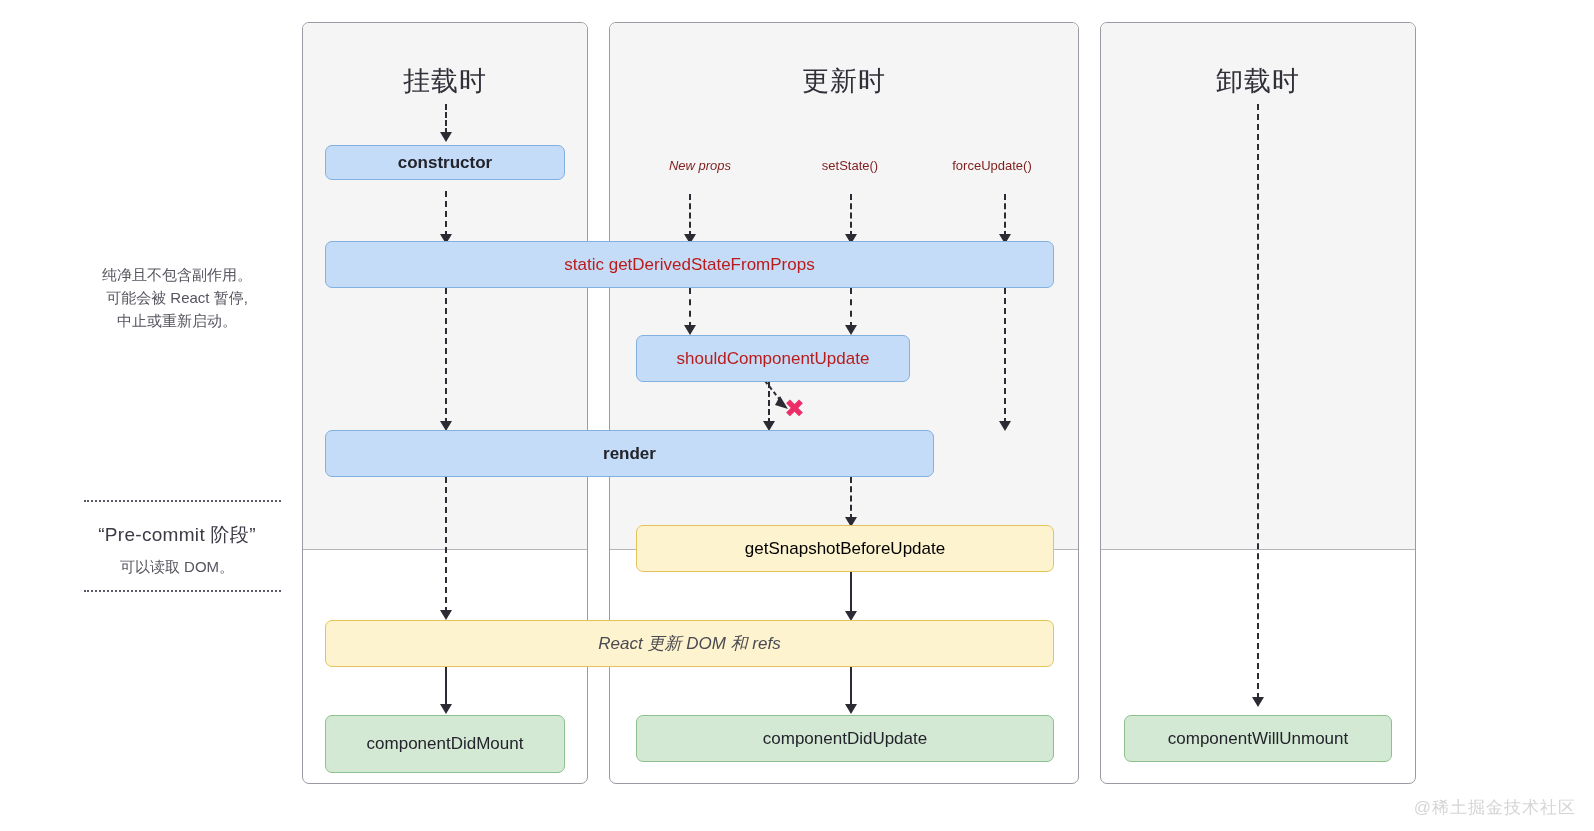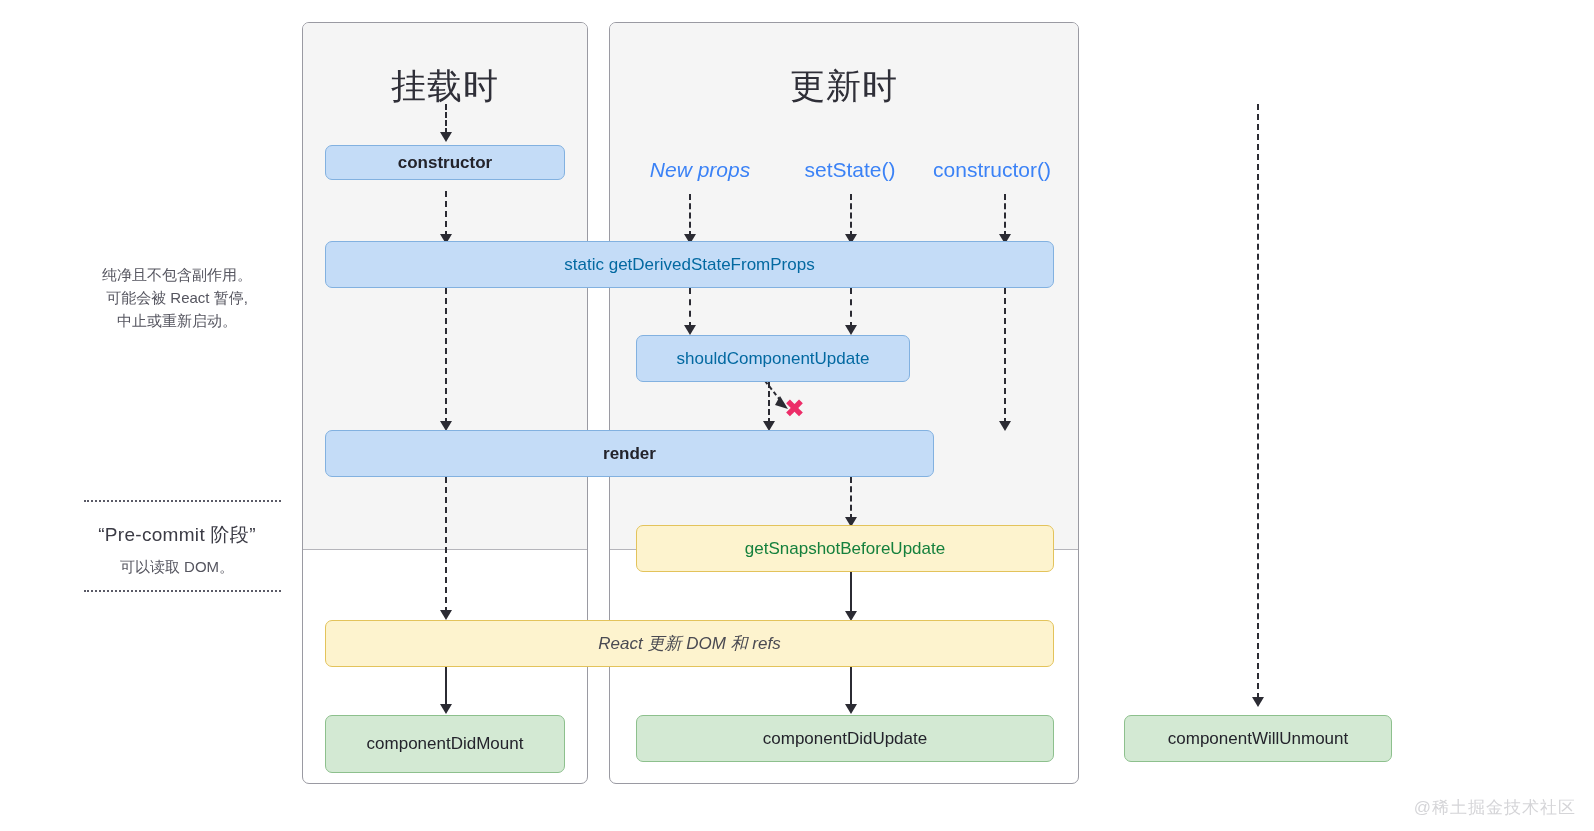--- a/index.html
+++ b/index.html
@@ -61,60 +61,60 @@
     background: #f5f5f5;
     border-bottom: 1px solid #b5b5bb;
     box-sizing: border-box;
   }
   .col-title {
     position: absolute;
     top: 40px;
     left: 0;
     right: 0;
     text-align: center;
-    font-size: 35px;
+    font-size: 27px;
     color: #2f2f38;
     letter-spacing: 1px;
   }
 
   
   .box {
     position: absolute;
     box-sizing: border-box;
     border-radius: 7px;
     display: flex;
     align-items: center;
     justify-content: center;
     font-size: 17px;
     text-align: center;
     white-space: nowrap;
   }
   .box.blue {
     background: #c4dcf7;
     border: 1px solid #82b1e0;
-    color: #0369a1;
+    color: #b91c1c;
   }
   .box.blue.strong { color: #23232b; font-weight: bold; }
   .box.yellow {
     background: #fdf3ce;
     border: 1px solid #e3c35b;
-    color: #15803d;
+    color: #000000;
   }
   .box.yellow.ital { font-style: italic; color: #4a4a52; }
   .box.green {
     background: #d3e9d3;
     border: 1px solid #8dc08d;
     color: #24242c;
   }
 
   
   .trigger {
     position: absolute;
-    font-size: 21px;
-    color: #3b82f6;
+    font-size: 13px;
+    color: #7f1d1d;
     text-align: center;
     white-space: nowrap;
     transform: translateX(-50%);
   }
   .trigger.ital { font-style: italic; }
 
   
   .vline {
     position: absolute;
     width: 0;
@@ -178,39 +178,43 @@
   <div class="column" style="left:302px; top:22px; width:286px; height:762px;">
     <div class="col-shade" style="height:527px;"></div>
     <div class="col-title">挂载时</div>
   </div>
 
   <div class="column" style="left:609px; top:22px; width:470px; height:762px;">
     <div class="col-shade" style="height:527px;"></div>
     <div class="col-title">更新时</div>
   </div>
 
+  <div class="column" style="left:1100px; top:22px; width:316px; height:762px;">
+    <div class="col-shade" style="height:527px;"></div>
+    <div class="col-title">卸载时</div>
+  </div>
 
   <div class="vline" style="left:445px; top:104px; height:30px;"></div>
   <div class="arrowhead" style="left:446px; top:132px;"></div>
 
   <div class="vline" style="left:445px; top:191px; height:46px;"></div>
   <div class="arrowhead" style="left:446px; top:234px;"></div>
 
   <div class="vline" style="left:445px; top:288px; height:136px;"></div>
   <div class="arrowhead" style="left:446px; top:421px;"></div>
 
   <div class="vline" style="left:445px; top:477px; height:136px;"></div>
   <div class="arrowhead" style="left:446px; top:610px;"></div>
 
   <div class="vline solid" style="left:445px; top:667px; height:40px;"></div>
   <div class="arrowhead" style="left:446px; top:704px;"></div>
 
   <div class="trigger ital" style="left:700px; top:158px;">New props</div>
   <div class="trigger" style="left:850px; top:158px;">setState()</div>
-  <div class="trigger" style="left:992px; top:158px;">constructor()</div>
+  <div class="trigger" style="left:992px; top:158px;">forceUpdate()</div>
 
   <div class="vline" style="left:689px; top:194px; height:43px;"></div>
   <div class="arrowhead" style="left:690px; top:234px;"></div>
   <div class="vline" style="left:850px; top:194px; height:43px;"></div>
   <div class="arrowhead" style="left:851px; top:234px;"></div>
   <div class="vline" style="left:1004px; top:194px; height:43px;"></div>
   <div class="arrowhead" style="left:1005px; top:234px;"></div>
 
   <div class="vline" style="left:689px; top:288px; height:40px;"></div>
   <div class="arrowhead" style="left:690px; top:325px;"></div>

